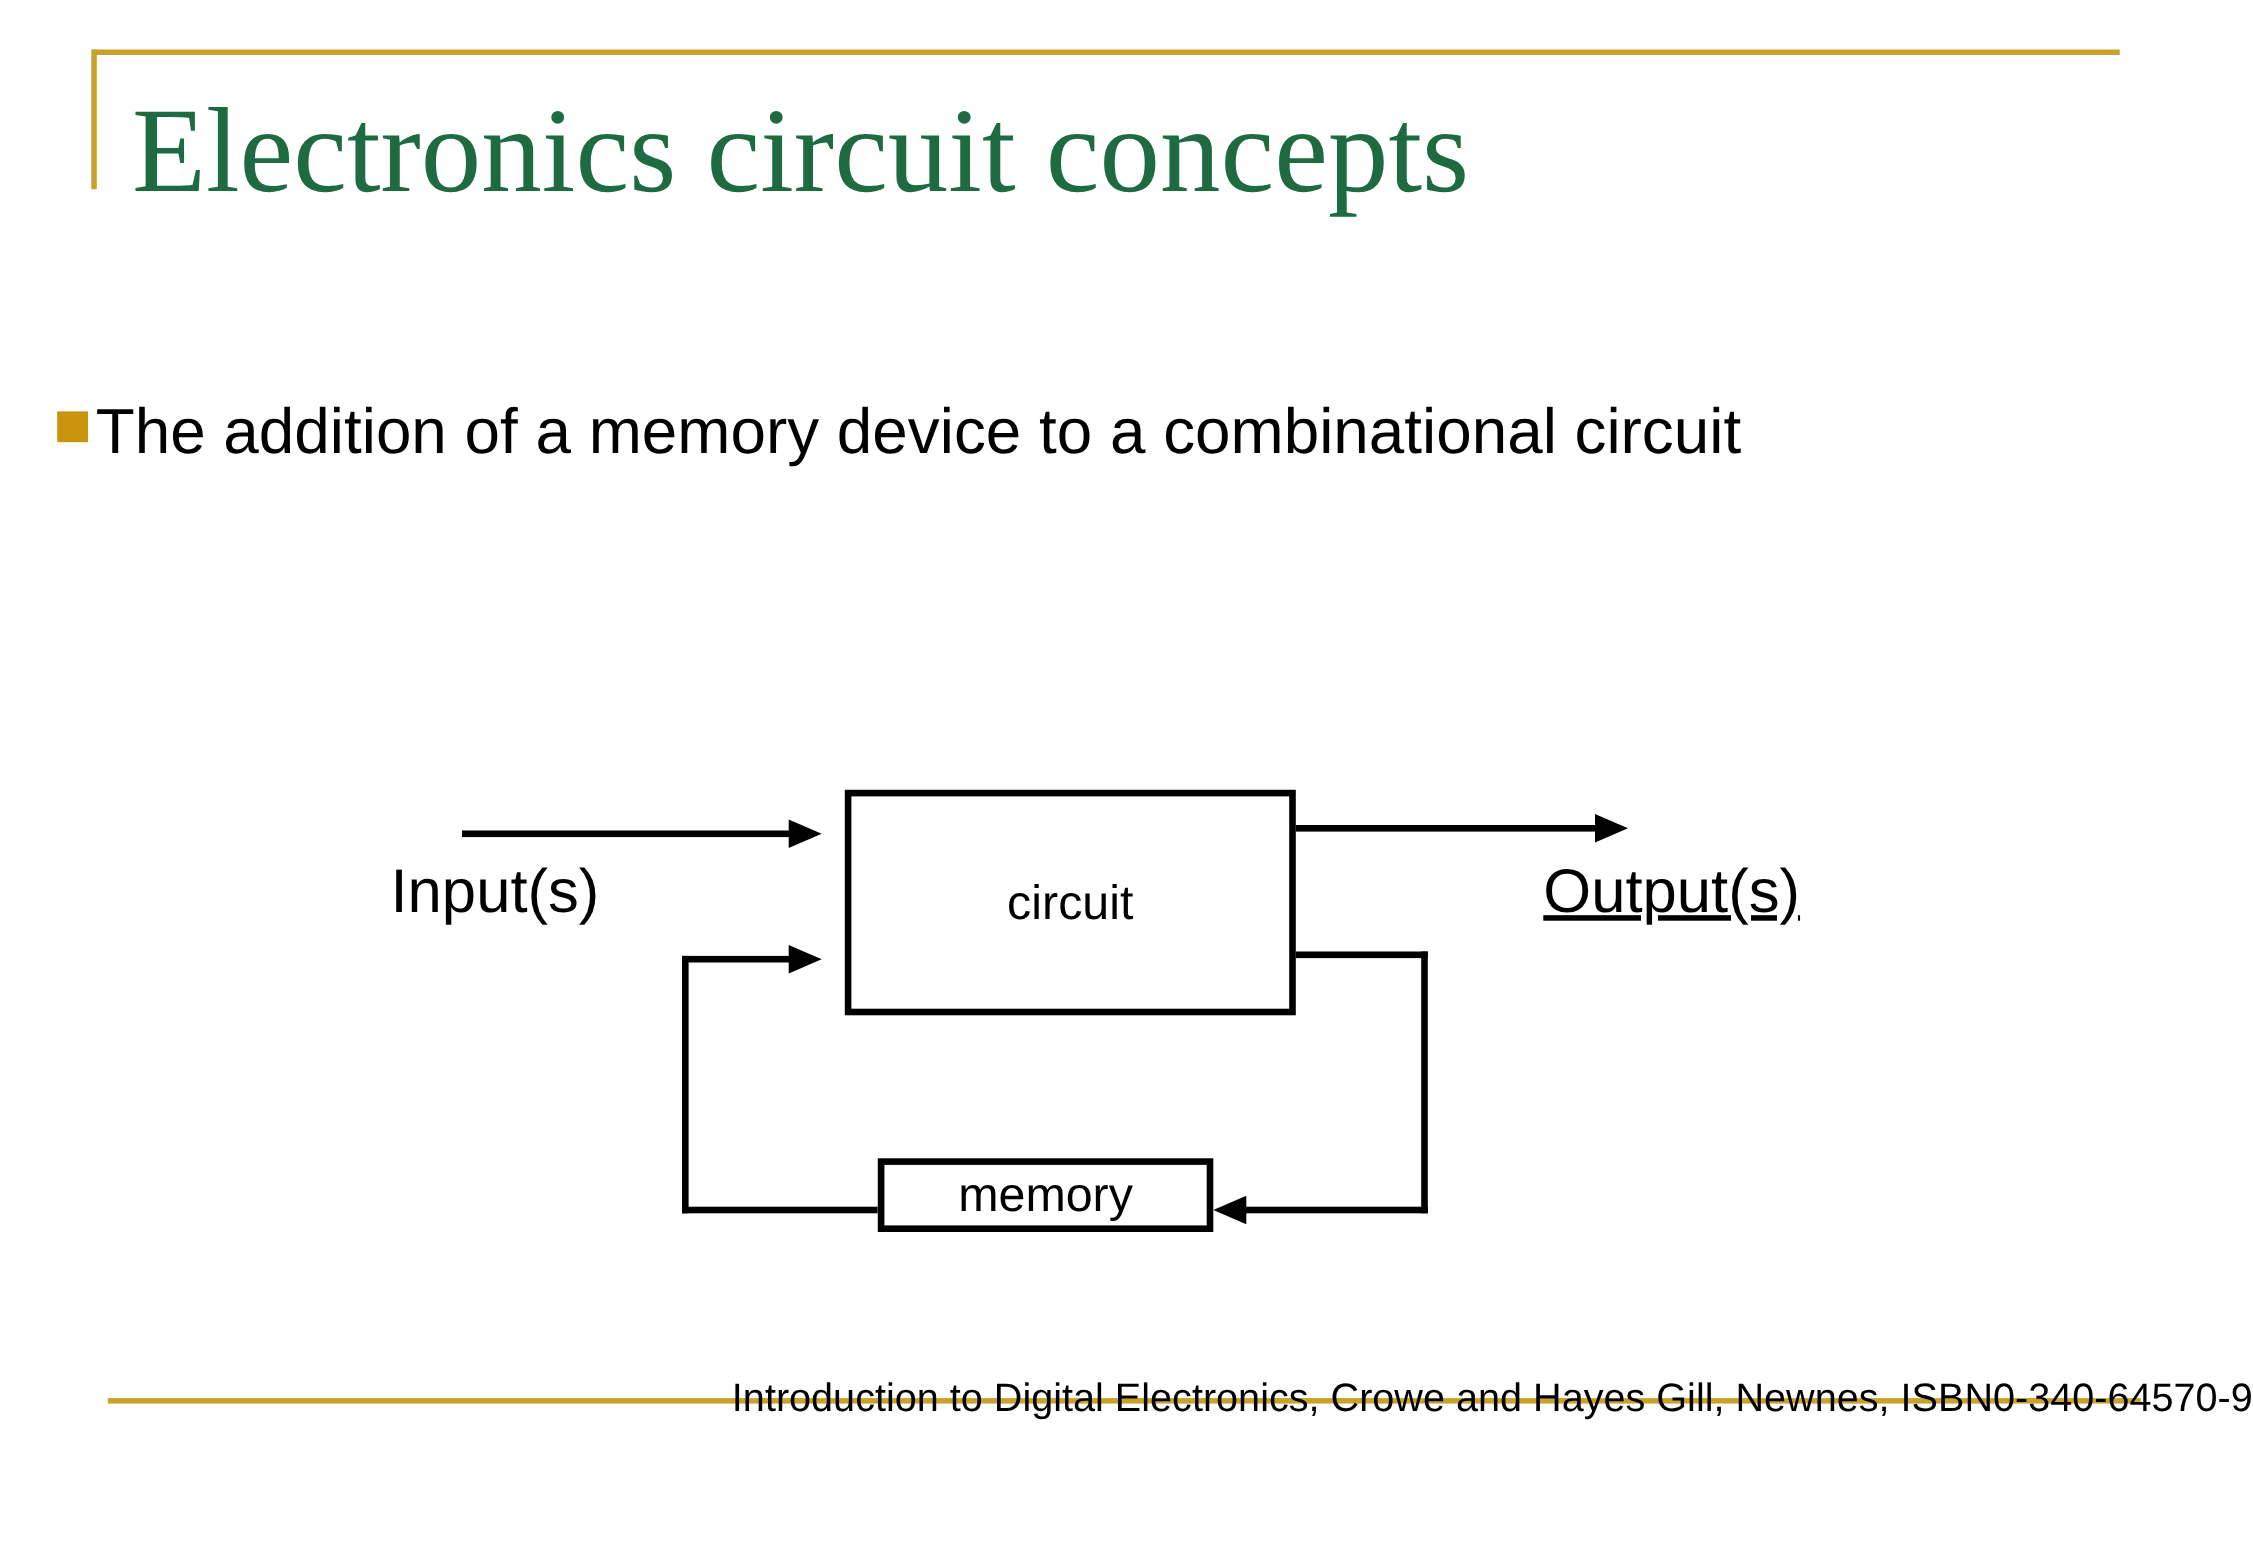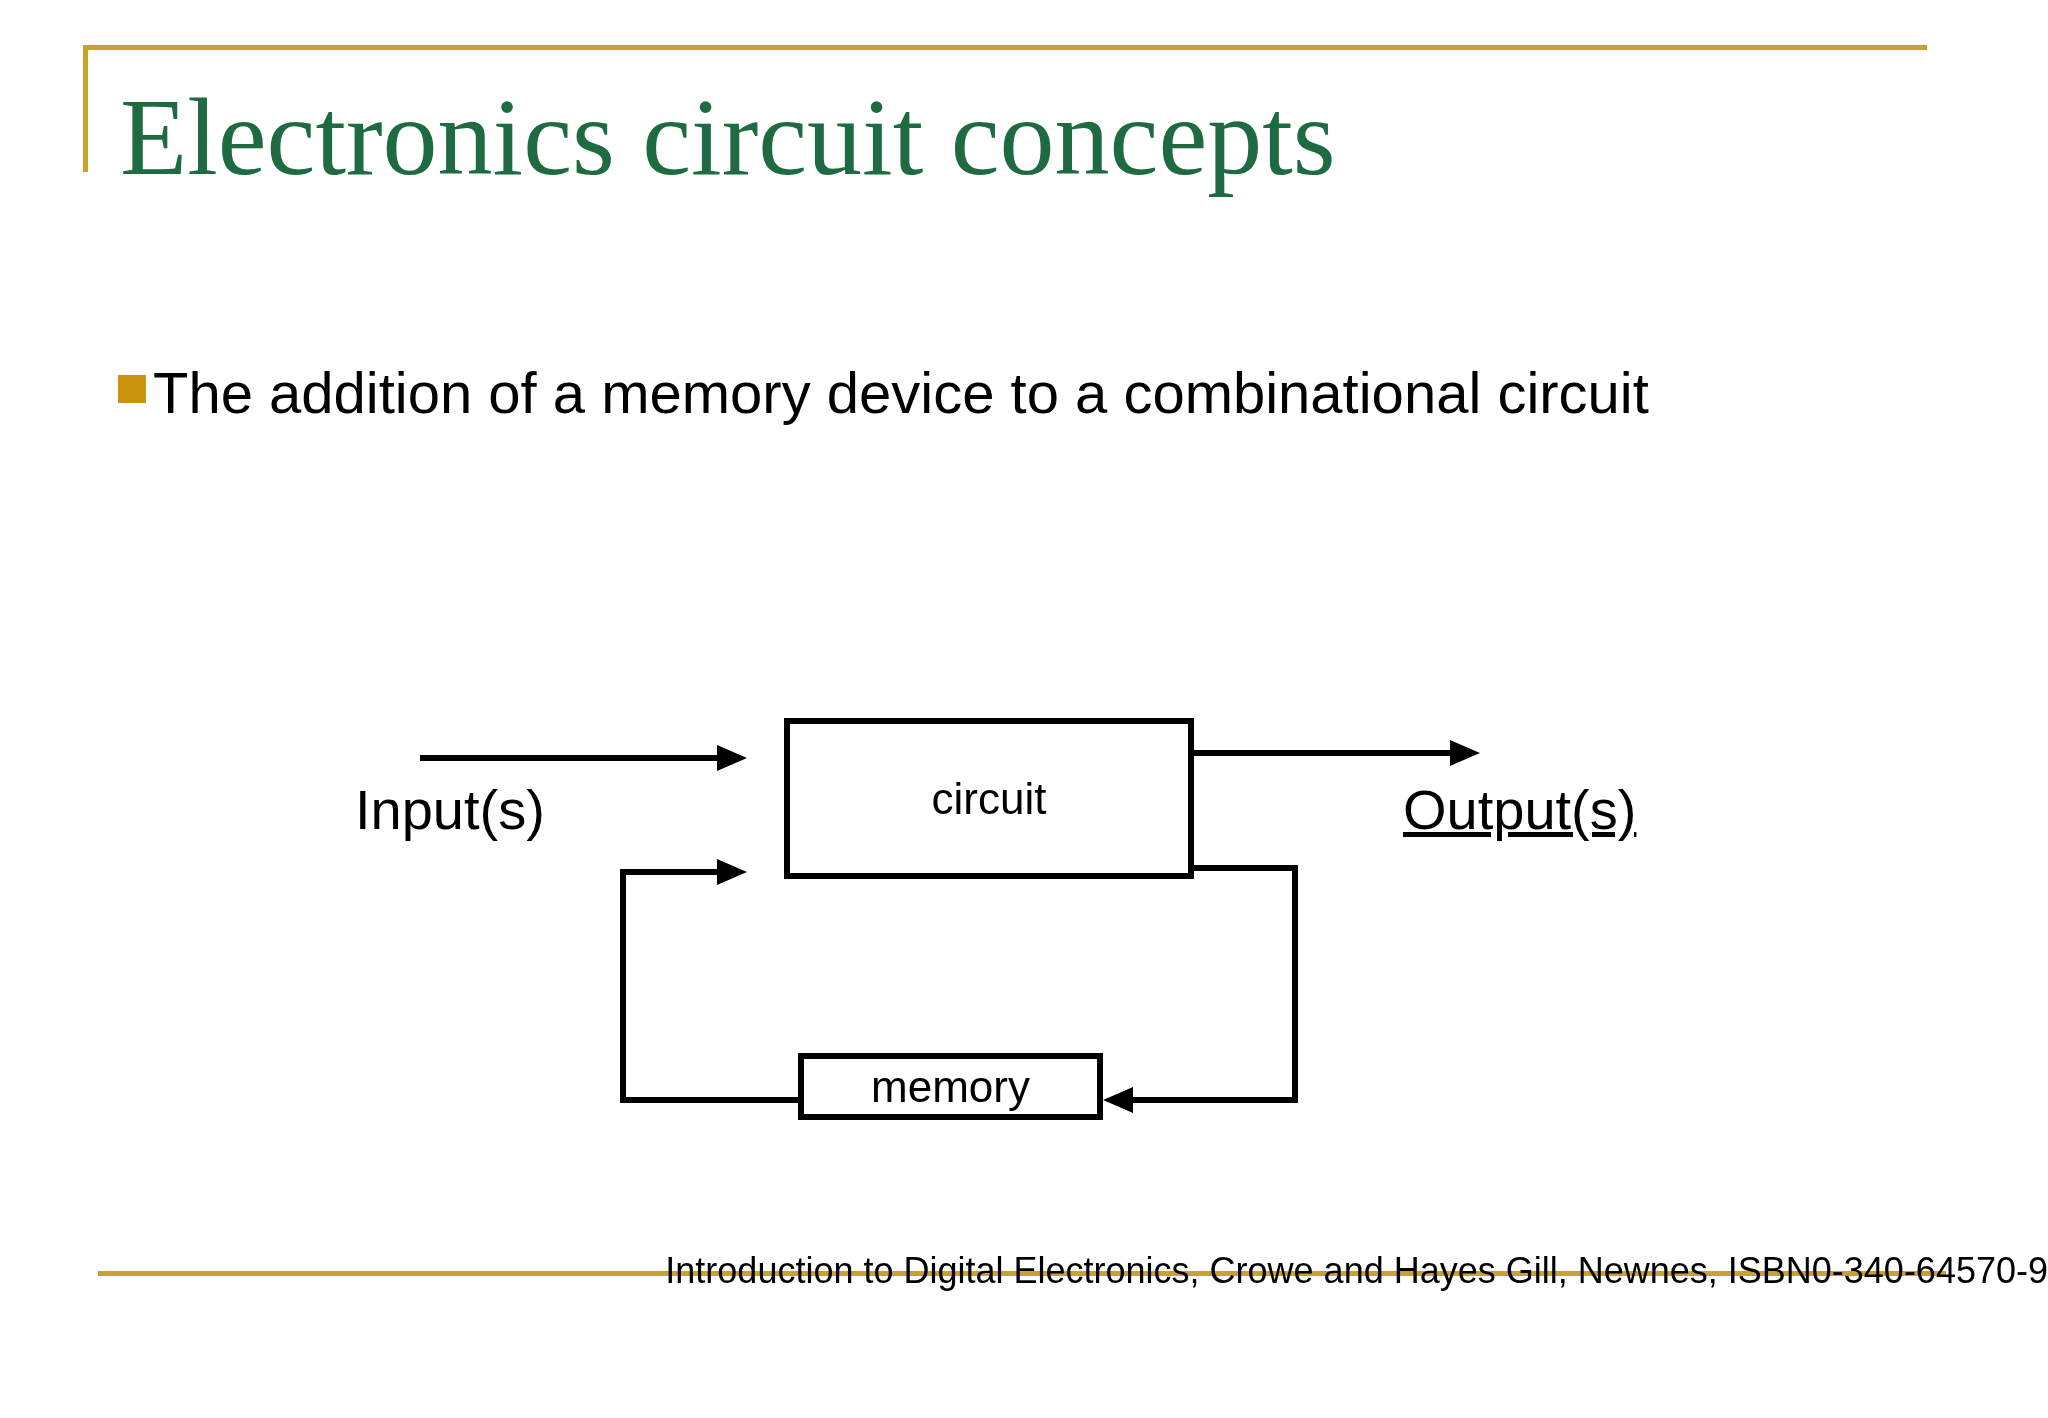--- a/index.html
+++ b/index.html
@@ -17,37 +17,37 @@
   
   .title{
     left:120px;top:82px;width:1500px;
     font-family:"Liberation Serif", serif;
     font-size:110px;line-height:1;white-space:nowrap;
     color:var(--title_green,#1E6B41);
   }
 
   
   .body-text{
-    left:0;top:354px;padding-left:118px;width:1860px;
+    left:0;top:354px;padding-left:52px;width:1860px;
     font-size:58px;line-height:78px;color:#000;
   }
   .body-text .line{white-space:nowrap;}
   .bullet-square{
     display:inline-block;width:28px;height:28px;margin-right:7px;
     vertical-align:10px;
     background:var(--gold_bullet,#C9940B);
   }
 
   
   .dbox{
     box-sizing:border-box;border:6px solid #000;background:#fff;
     display:flex;align-items:center;justify-content:center;
     font-size:44px;
   }
-  .circuit-box{left:784px;top:718px;width:410px;height:161px;}
+  .circuit-box{left:768px;top:718px;width:410px;height:205px;}
   .memory-box{left:798px;top:1053px;width:305px;height:67px;}
 
   .hline{height:6px;background:#000;}
   .vline{width:6px;background:#000;}
 
   .arrowhead-right{
     width:0;height:0;
     border-left:30px solid #000;
     border-top:13px solid transparent;
     border-bottom:13px solid transparent;

